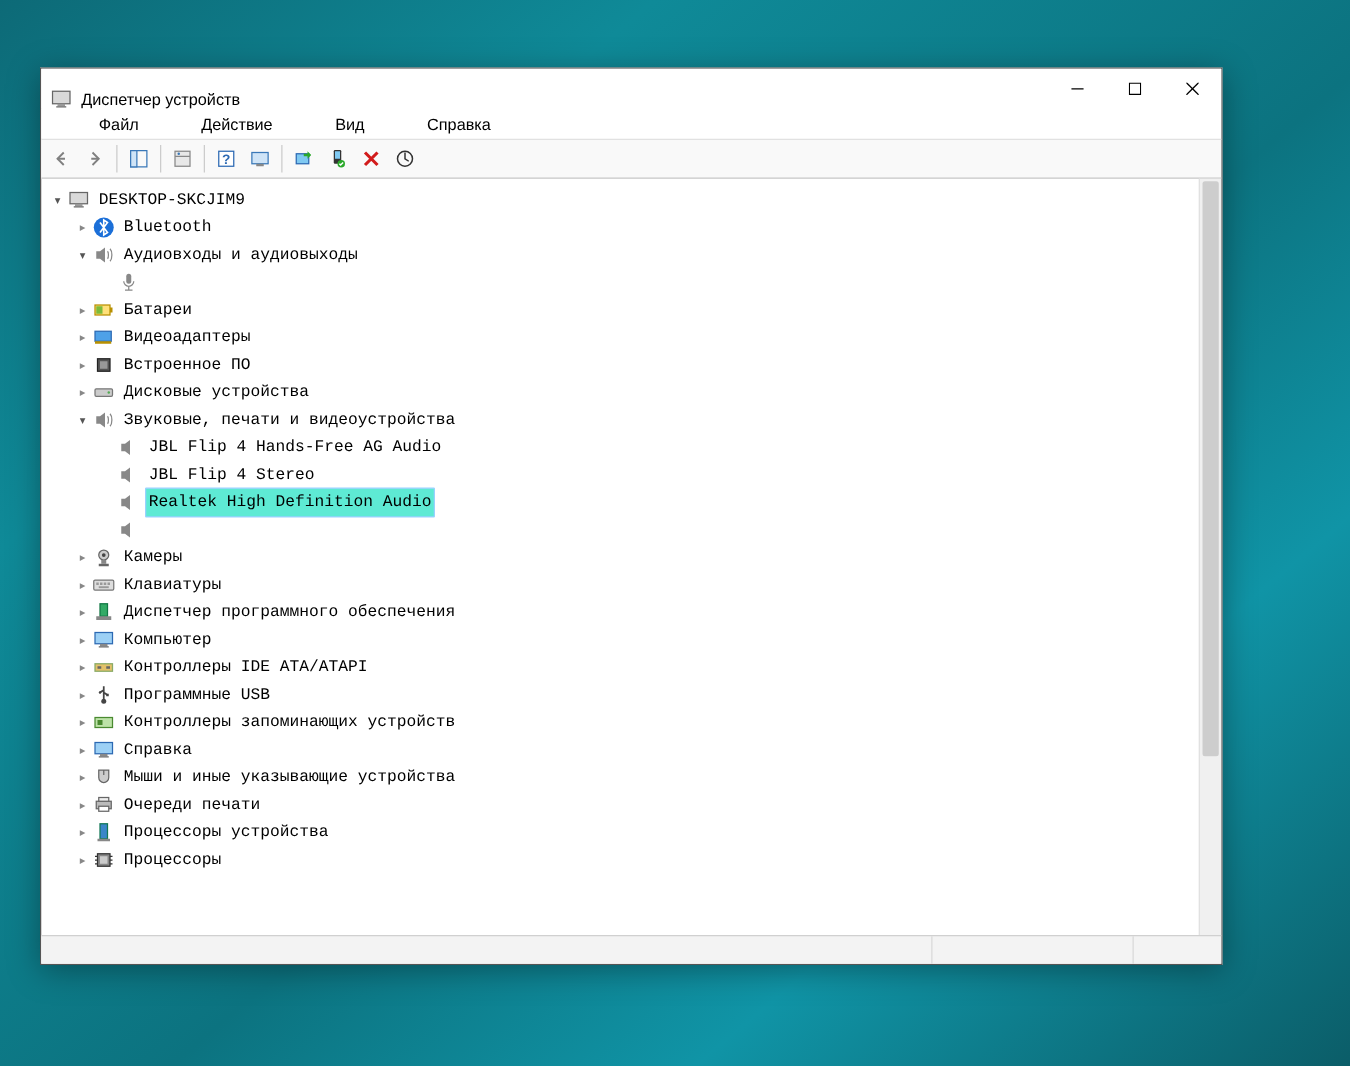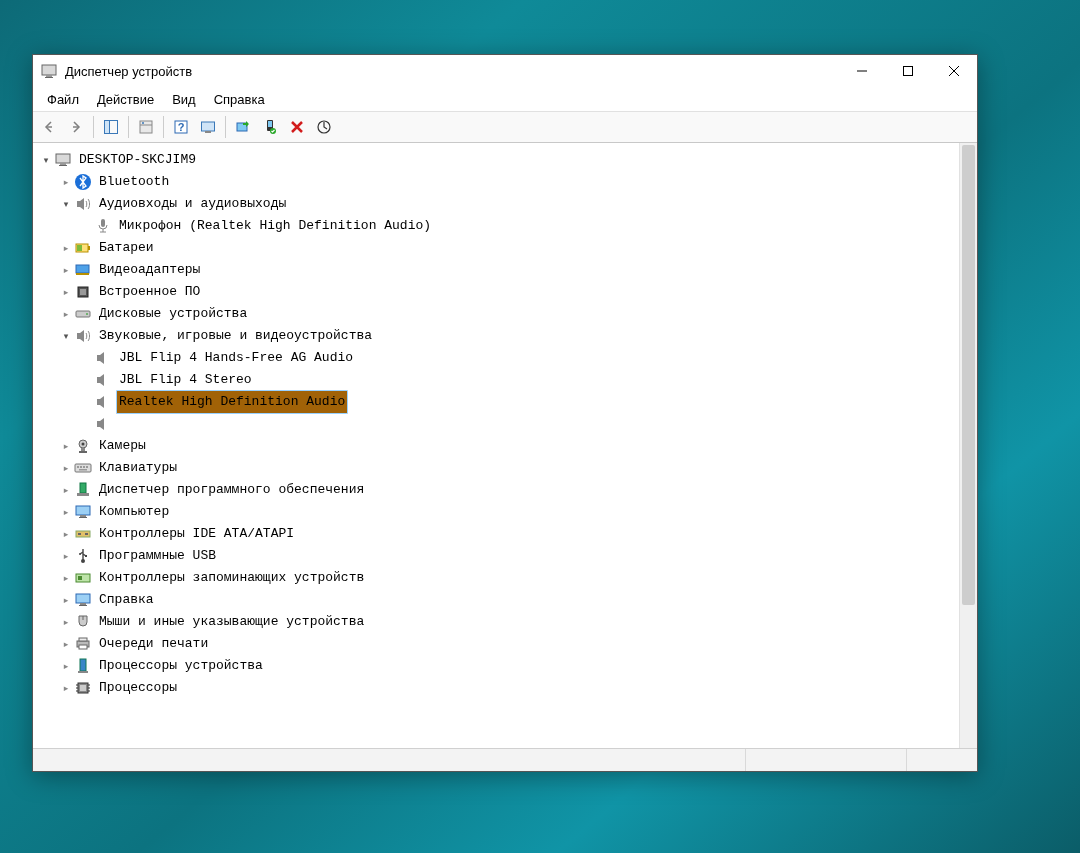--- a/index.html
+++ b/index.html
@@ -1,38 +1,38 @@
 <!DOCTYPE html>
 <html><head>
 <meta charset="utf-8">
 <style>
   html,body{margin:0;padding:0;width:1080px;height:853px;overflow:hidden;
     font-family:"Segoe UI",Tahoma,Arial,sans-serif;font-size:13px;color:#000;
     background:linear-gradient(140deg,#0d6a77 0%,#0f8a98 25%,#0c7380 55%,#1094a6 75%,#0b5d68 100%);}
   .window{position:absolute;left:32px;top:54px;width:944px;height:716px;
     background:#fff;border:1px solid #555;box-shadow:0 4px 24px rgba(0,0,0,.35);display:flex;flex-direction:column;}
-  .titlebar{height:32px;display:flex;align-items:center;padding-left:8px;background:#fff;}
+  .titlebar{height:32px;display:flex;align-items:flex-end;padding-left:8px;background:#fff;}
   .titlebar .icon{width:16px;height:16px;margin-right:8px;}
   .titlebar .title{flex:1;font-size:13px;}
   .winbtns{display:flex;height:32px;}
   .winbtn{width:46px;display:flex;align-items:center;justify-content:center;}
   .menubar{height:24px;display:flex;align-items:center;padding:0 6px;gap:2px;background:#fff;}
-  .menuitem{padding:2px 8px;}
+  .menuitem{padding:2px 8px;margin-left:32px;}
   .toolbar{height:30px;background:#f9f9f9;border-top:1px solid #e1e1e1;border-bottom:1px solid #c8c8c8;
     display:flex;align-items:center;padding:0 4px;gap:3px;}
   .tbtn{width:24px;height:24px;display:flex;align-items:center;justify-content:center;border-radius:2px;}
   .tsep{width:1px;height:22px;background:#ccc;margin:0 2px;}
   .body{flex:1;display:flex;min-height:0;}
   .tree{flex:1;overflow:auto;padding:6px 0 6px 2px;line-height:22px;}
   .node{display:flex;align-items:center;height:22px;white-space:nowrap;cursor:default;}
   .arrow{width:14px;text-align:center;color:#888;font-size:9px;user-select:none;}
   .arrow.open{color:#555;}
   .nicon{width:18px;height:18px;margin:0 4px 0 1px;flex:0 0 18px;}
   .lbl{padding:0 3px;font-family:Liberation Mono, monospace;}
-  .sel{background:#a16207;border:1px solid #99d1ff;border-radius:1px;padding:0 2px;}
+  .sel{background:#5eead4;border:1px solid #99d1ff;border-radius:1px;padding:0 2px;}
   .vscroll{width:17px;background:#f0f0f0;border-left:1px solid #e1e1e1;position:relative;}
   .thumb{position:absolute;left:2px;width:13px;background:#cdcdcd;border-radius:2px;}
   .statusbar{height:22px;border-top:1px solid #d0d0d0;background:#f3f3f3;display:flex;}
   .statusbar .cell{border-left:1px solid #d9d9d9;height:100%;}
   svg{display:block;}
 </style>
 </head>
 <body>
 
 <div class="window">
@@ -178,21 +178,20 @@
           </span>
         <span class="lbl">Аудиовходы и аудиовыходы</span>
       </div>
       <div class="node" style="padding-left:58px">
         <span class="nicon">
             <svg width="18" height="18" viewBox="0 0 18 18">
               <rect x="7" y="2" width="4" height="8" rx="2" fill="#888"></rect>
               <path d="M5 8a4 4 0 008 0M9 12v3M6 15h6" fill="none" stroke="#888"></path>
             </svg>
           </span>
-        <span class="lbl">Микрофон (Realtek High Definition Audio)</span>
       </div>
 
       <div class="node" style="padding-left:24px">
         <span class="arrow">▸</span>
         <span class="nicon">
             <svg width="18" height="18" viewBox="0 0 18 18">
               <rect x="2" y="5" width="12" height="8" fill="#ffe07a" stroke="#b89000"></rect>
               <rect x="14" y="7" width="2" height="4" fill="#b89000"></rect>
               <rect x="3" y="6" width="5" height="6" fill="#7dbb3a"></rect>
             </svg>
@@ -234,21 +233,21 @@
       </div>
 
       <div class="node" style="padding-left:24px">
         <span class="arrow open">▾</span>
         <span class="nicon">
             <svg width="18" height="18" viewBox="0 0 18 18">
               <path d="M3 6h3l4-3v12l-4-3H3z" fill="#888"></path>
               <path d="M12 6c1 1 1 5 0 6M14 4c2 2 2 8 0 10" fill="none" stroke="#888"></path>
             </svg>
           </span>
-        <span class="lbl">Звуковые, игровые и видеоустройства</span>
+        <span class="lbl">Звуковые, печати и видеоустройства</span>
       </div>
       <div class="node" style="padding-left:58px">
         <span class="nicon">
             <svg width="18" height="18" viewBox="0 0 18 18">
               <path d="M3 6h3l4-3v12l-4-3H3z" fill="#888"></path>
             </svg>
           </span>
         <span class="lbl">JBL Flip 4 Hands-Free AG Audio</span>
       </div>
       <div class="node" style="padding-left:58px">

